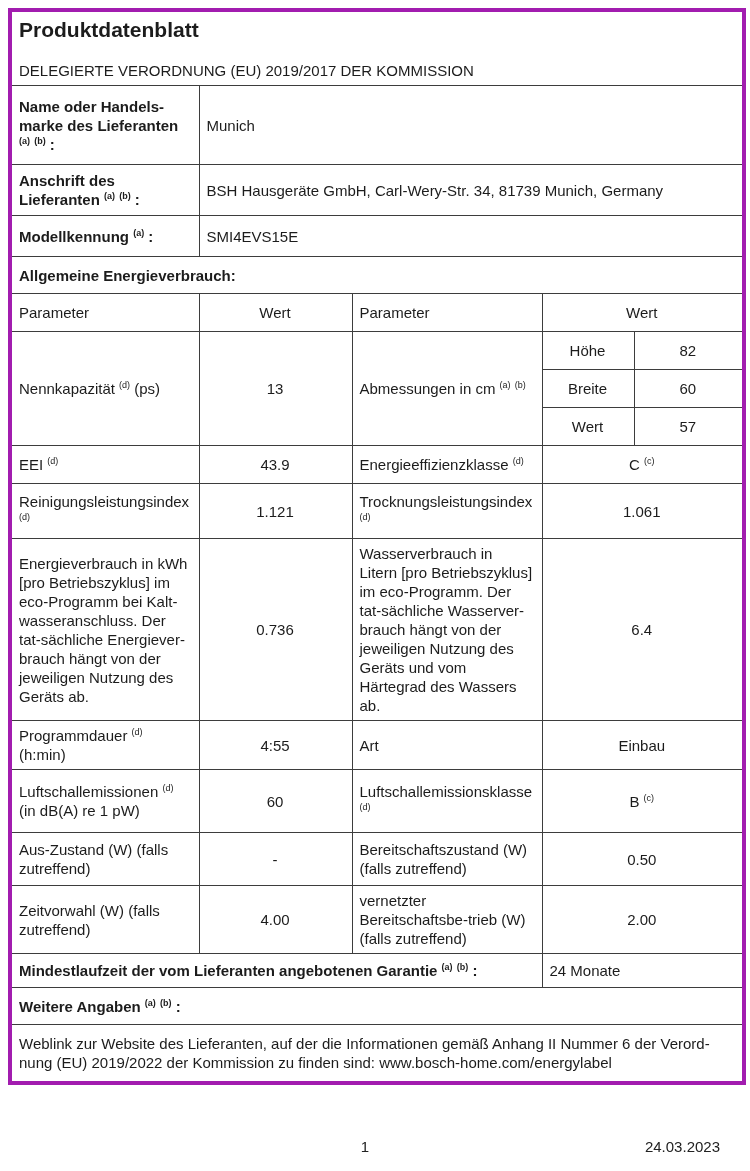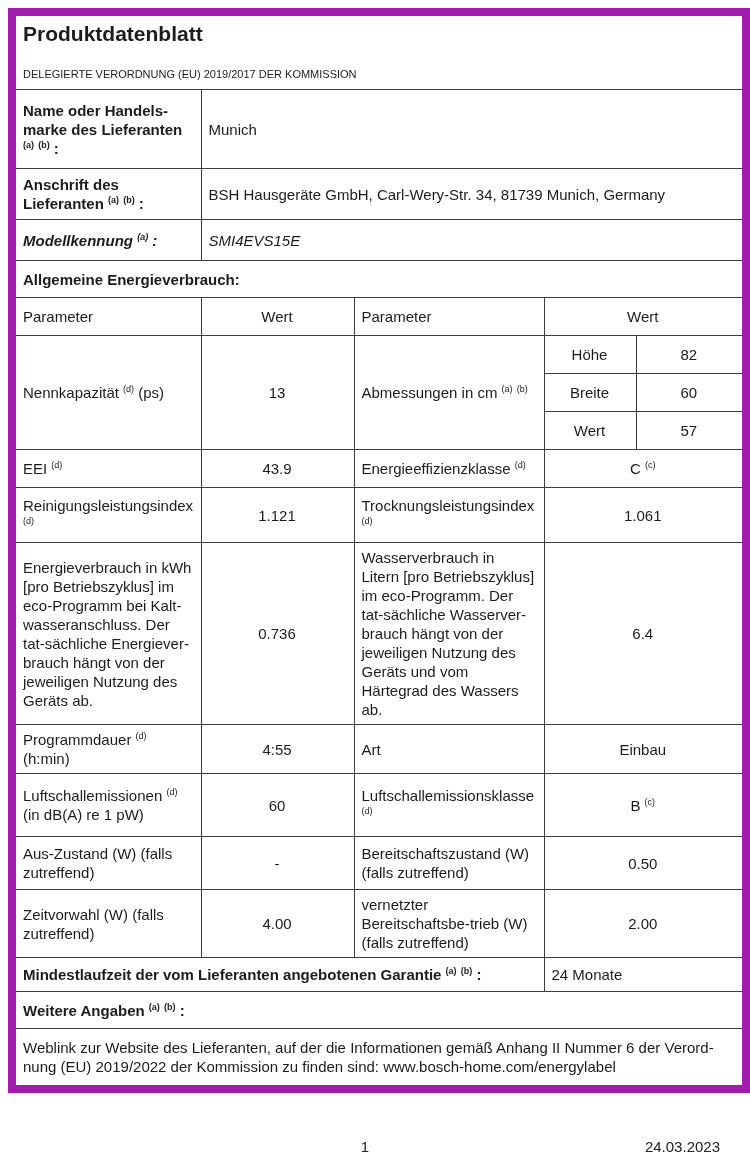--- a/index.html
+++ b/index.html
@@ -17,21 +17,21 @@
     position: relative;
     width: 750px;
     height: 1171px;
     overflow: hidden;
   }
   table.main {
     border-collapse: collapse;
     table-layout: fixed;
     width: 734px;
     margin: 8px 0 0 8px;
-    border: 8px solid #a21caf;
+    border: 4px solid #a21caf;
   }
   table.main td {
     border: 1px solid #3d3d3d;
     font-size: 15px;
     line-height: 19px;
     padding: 5px 8px 5px 7px;
     vertical-align: middle;
     overflow: hidden;
   }
   sup {
@@ -44,27 +44,27 @@
   .val { text-align: center; }
   .title-cell { padding: 11px 8px 10px 7px; vertical-align: top; }
   .doc-title {
     font-size: 21px;
     font-weight: bold;
     margin: 0;
     line-height: 25px;
   }
   .doc-reg {
     margin: 19px 0 0 0;
-    font-size: 11px;
+    font-size: 15px;
     font-weight: normal;
   }
   
   .tr-name    td { height: 68px; }
   .tr-address td { height: 40px; }
-  .tr-model   td { height: 30px; font-style: italic; }
+  .tr-model   td { height: 30px; }
   .tr-section td { height: 26px; }
   .tr-cols    td { height: 27px; }
   .tr-cap     td { height: 27px; }
   .tr-eei     td { height: 27px; }
   .tr-clean   td { height: 44px; }
   .tr-energy  td { height: 138px; }
   .tr-dur     td { height: 27px; }
   .tr-noise   td { height: 52px; }
   .tr-off     td { height: 42px; }
   .tr-delay   td { height: 43px; }

